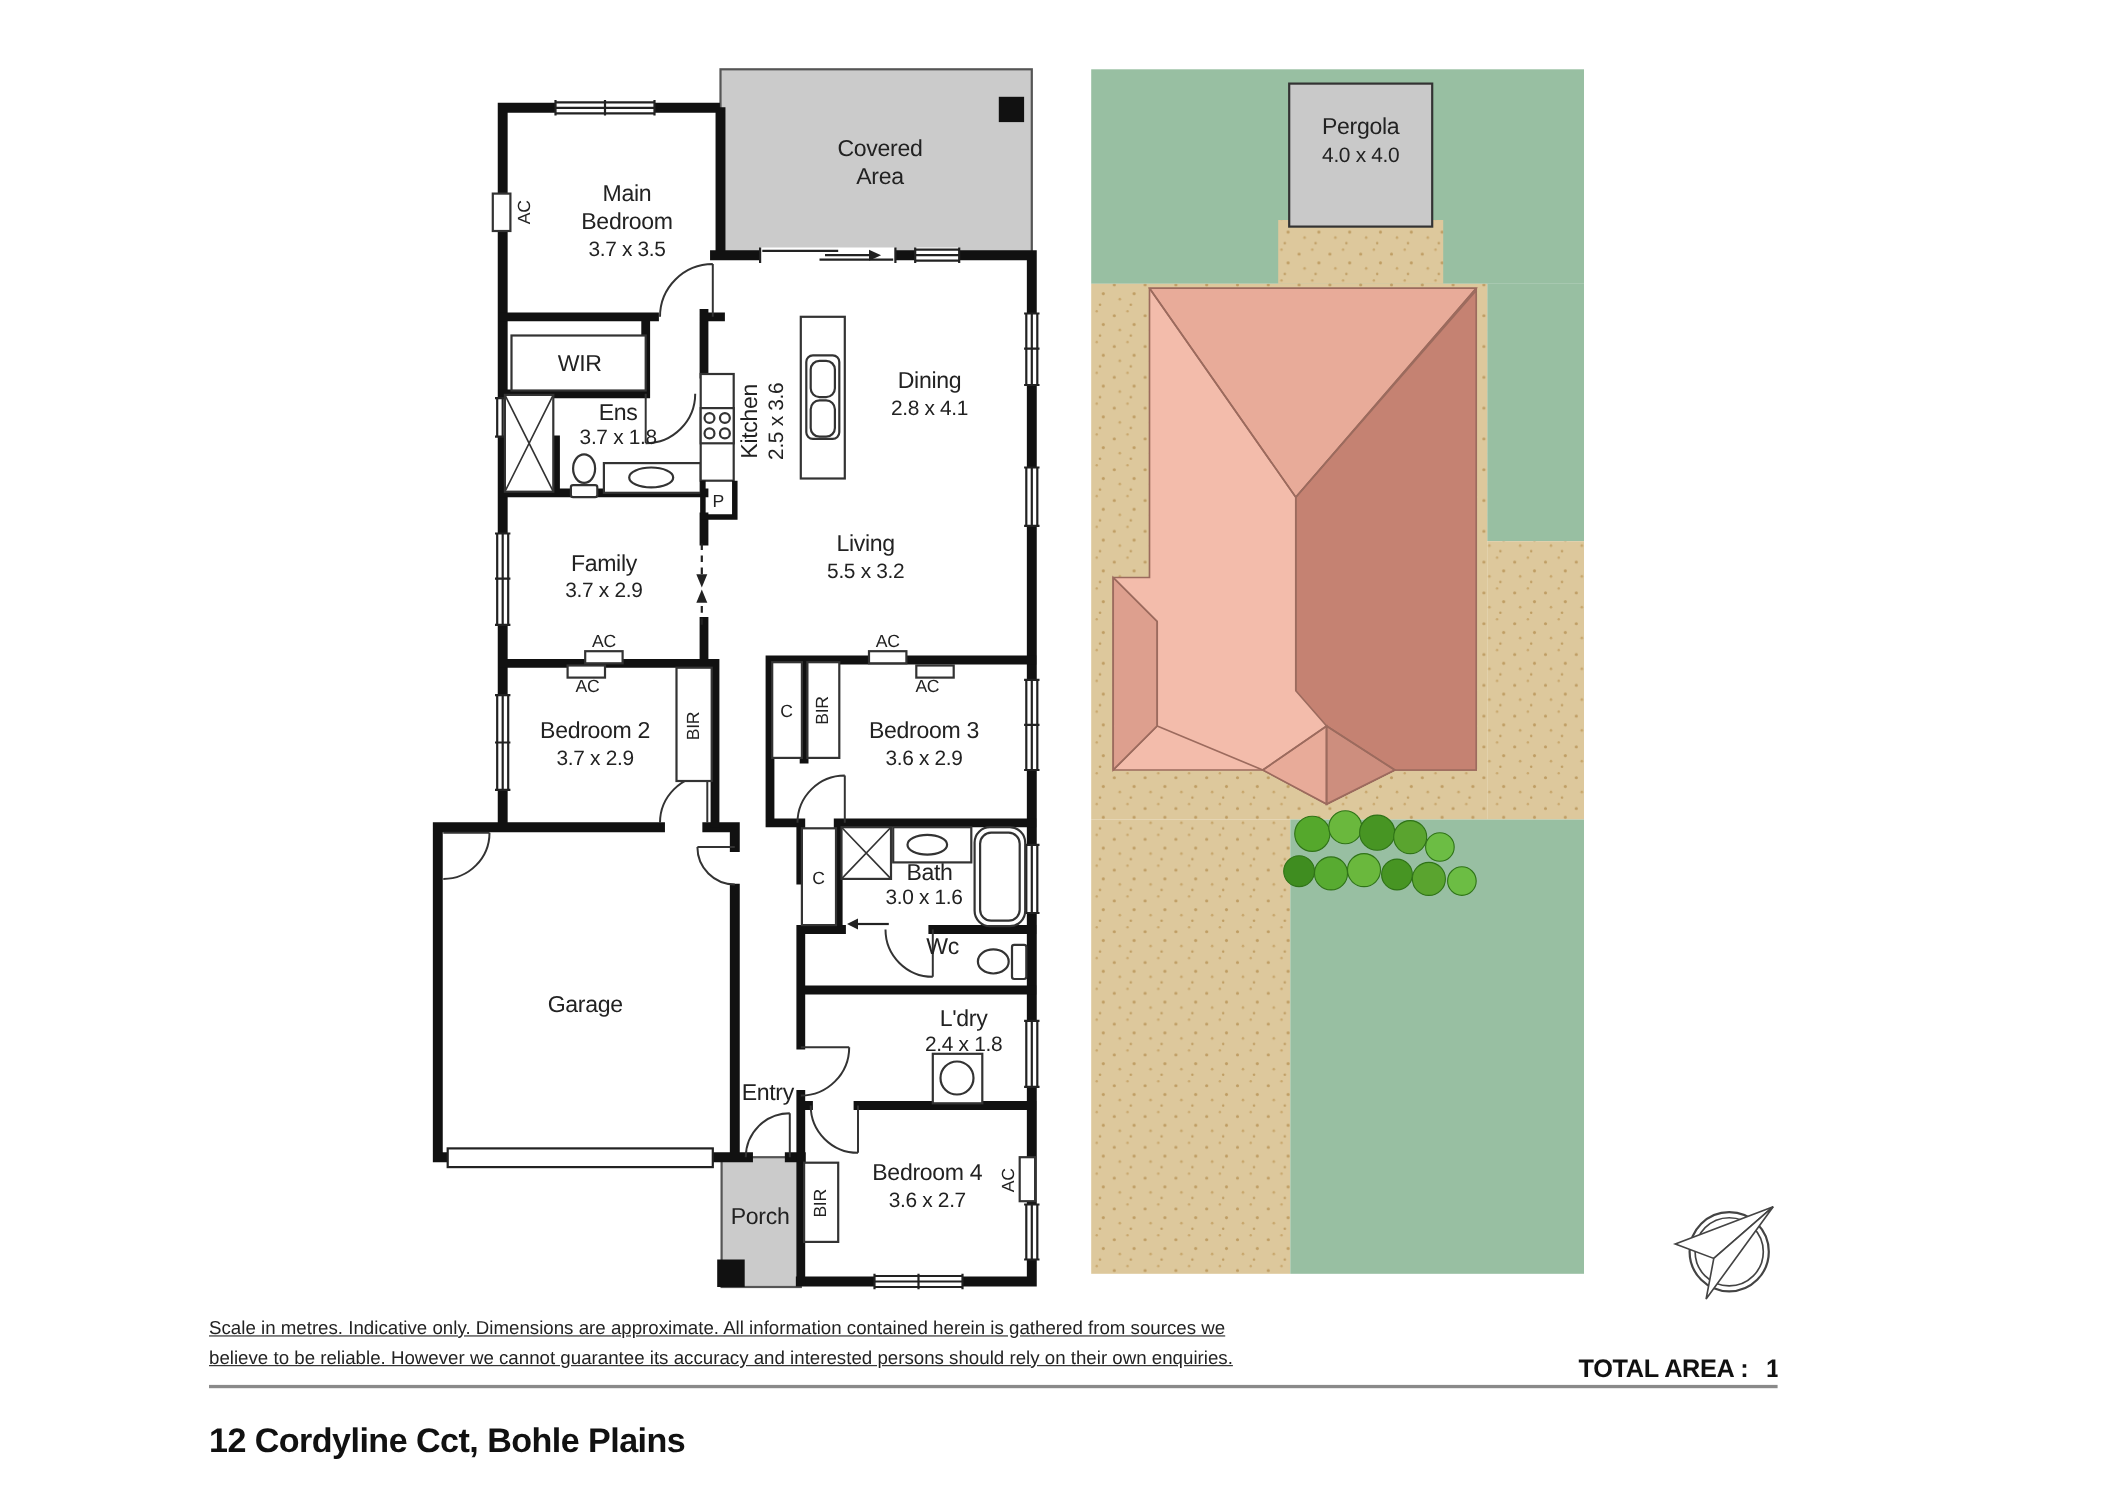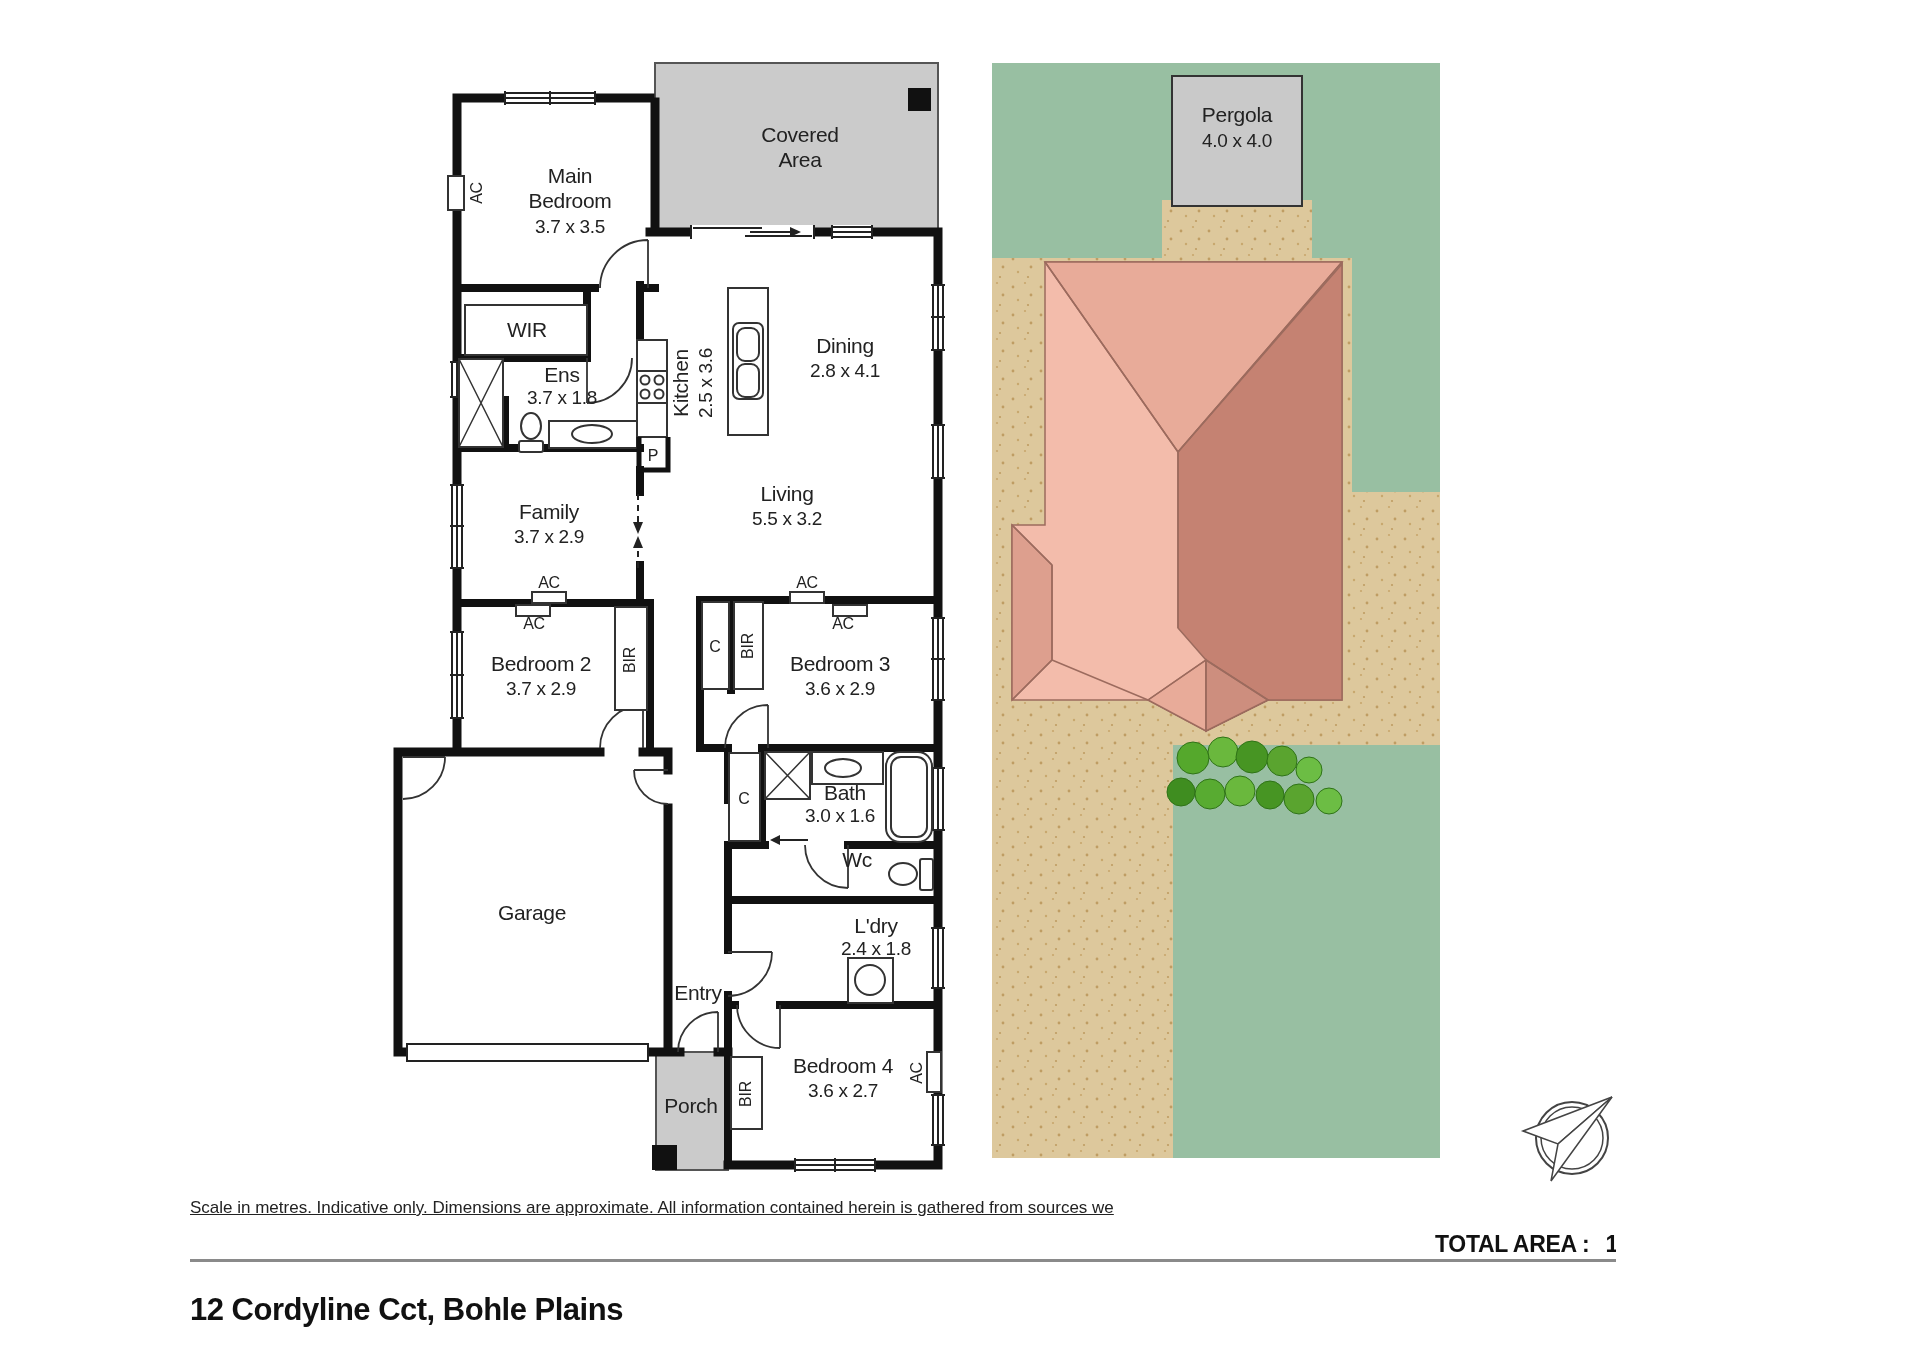--- a/index.html
+++ b/index.html
@@ -291,19 +291,20 @@
     <circle cx="1572" cy="1138" r="36" fill="#fff" stroke="#444" stroke-width="2"></circle>
     <circle cx="1572" cy="1138" r="31" fill="none" stroke="#444" stroke-width="1.5"></circle>
     <polygon points="1612,1097 1523,1131 1558,1144" fill="#fff" stroke="#444" stroke-width="1.5"></polygon>
     <polygon points="1612,1097 1558,1144 1551,1181" fill="#fff" stroke="#444" stroke-width="1.5"></polygon>
     <text class="north" x="1626" y="1112">N</text>
   </g>
 </svg>
 
   <div class="footer-disclaimer">
     <div>Scale in metres. Indicative only. Dimensions are approximate. All information contained herein is gathered from sources we</div>
+    <div>believe to be reliable. However we cannot guarantee its accuracy and interested persons should rely on their own enquiries.</div>
   </div>
   <div class="footer-total">
     <span>TOTAL AREA :</span><span class="val">188</span><span class="unit">sq.m</span>
   </div>
   <div class="footer-divider"></div>
   <div class="footer-address">12 Cordyline Cct, Bohle Plains</div>
 </div>
 
 </body></html>

